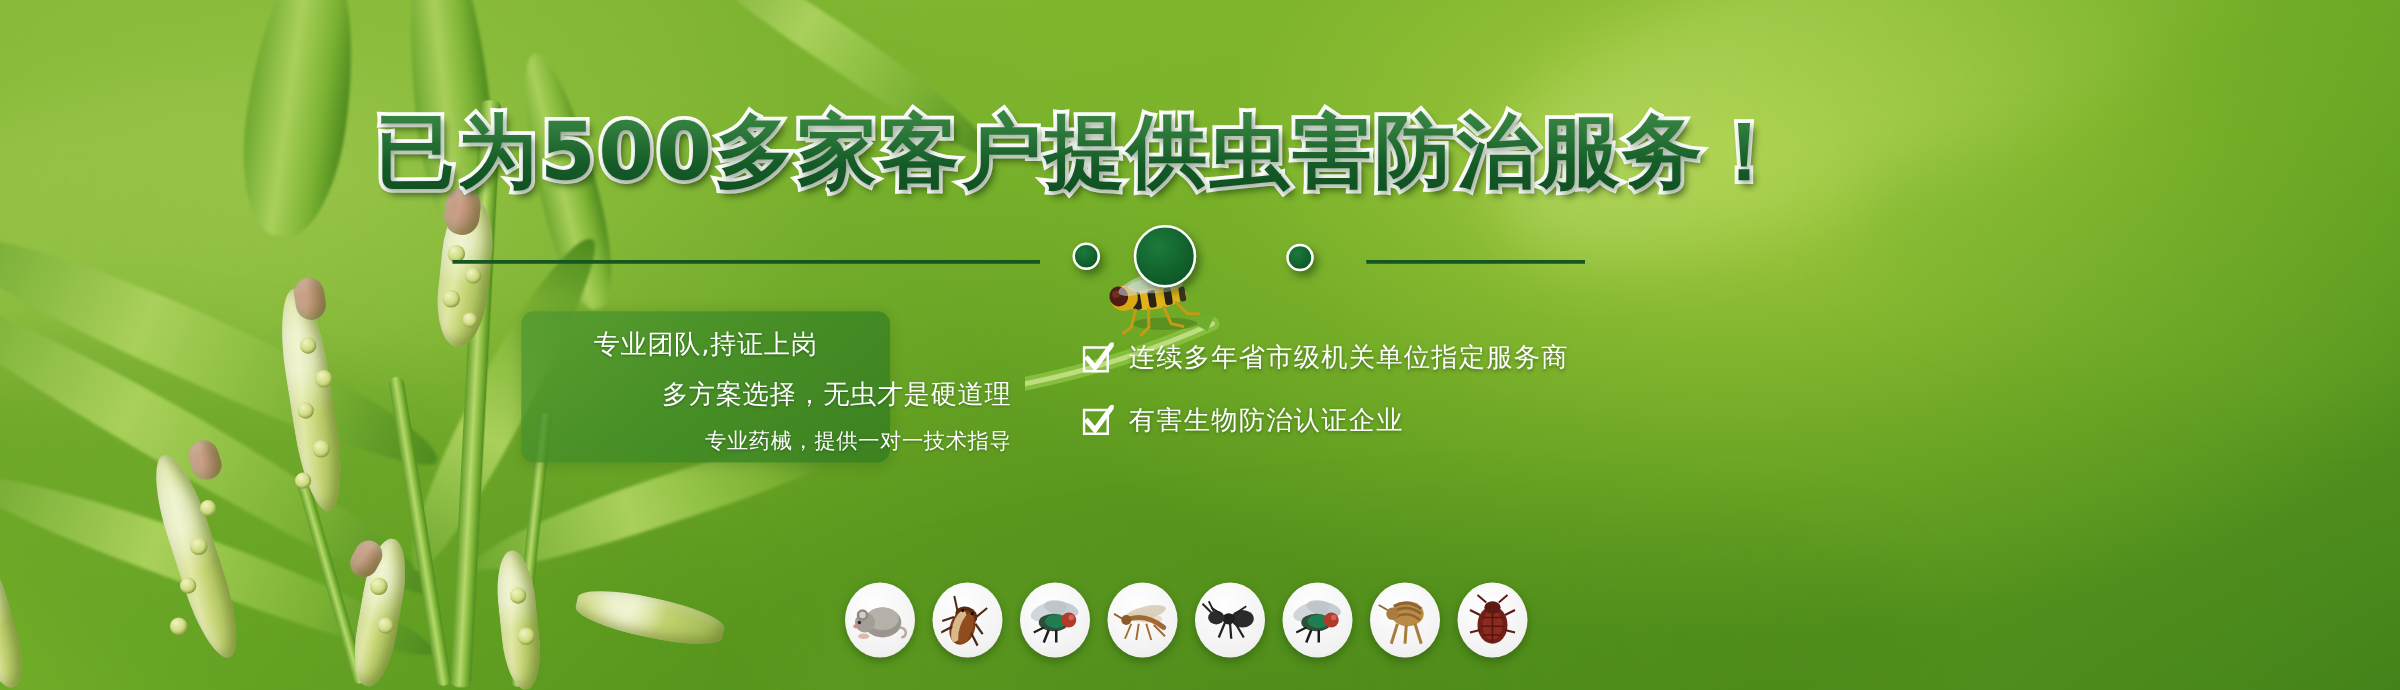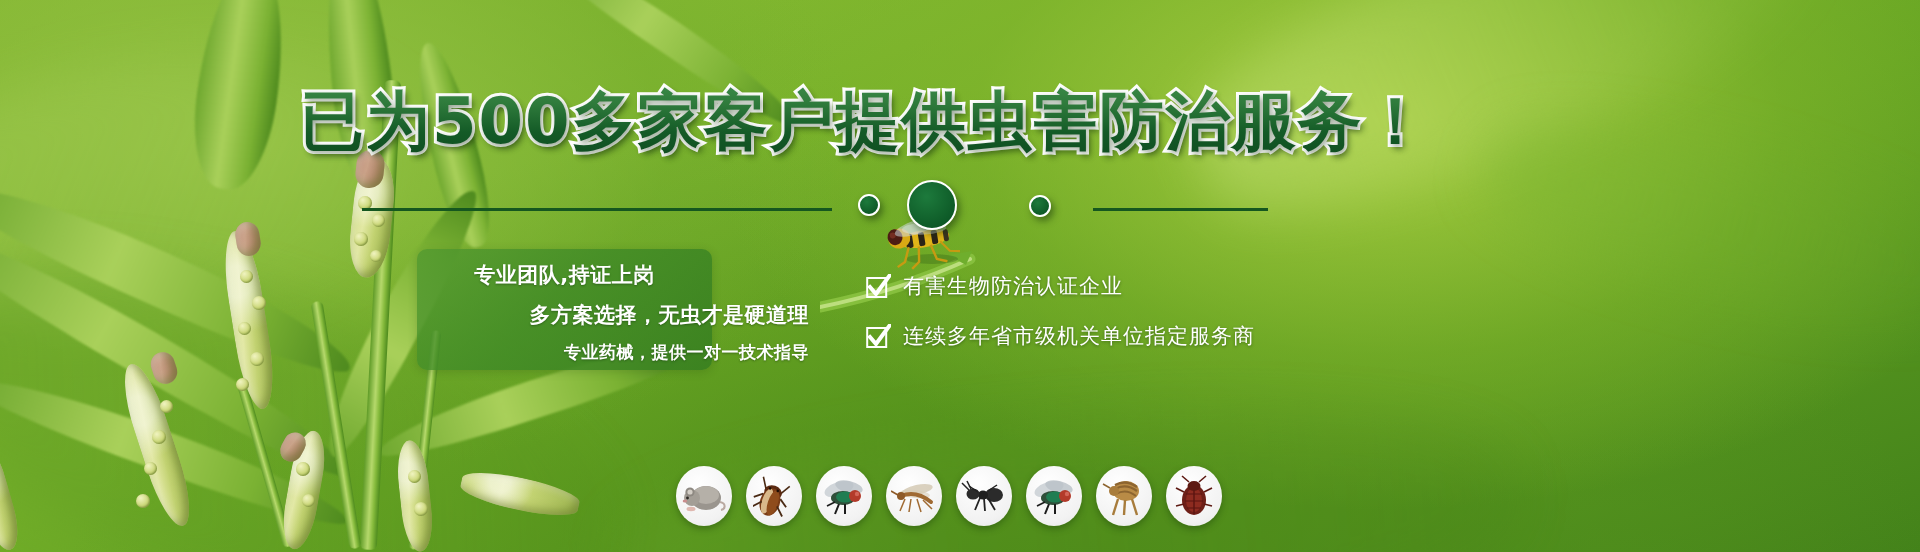--- a/index.html
+++ b/index.html
@@ -106,21 +106,21 @@
 
   
   .infobox {
     position:absolute; left:417px; top:249px; width:295px; height:121px;
     border-radius:10px 10px 10px 10px;
     background:linear-gradient(135deg, rgba(77,150,47,.72) 0%, rgba(62,137,38,.80) 45%, rgba(54,126,32,.86) 100%);
     box-shadow:0 2px 10px rgba(20,50,10,.18);
   }
   .infobox .line {
     position:absolute; left:0; width:100%; text-align:center;
-    color:#fff; font-weight:bold; white-space:nowrap;
+    color:#fff; font-weight:normal; white-space:nowrap;
     font-family:"DejaVu Sans","Liberation Sans",sans-serif;
     text-shadow:0 1px 2px rgba(20,50,10,.45);
   }
   .il1 { top:12px;  font-size:21px; letter-spacing:.5px; }
   .il2 { top:52px;  font-size:21px; letter-spacing:.5px; margin-left:0; }
   .il3 { top:92px;  font-size:17px; letter-spacing:.5px; }
   
   .infobox .line.wide { width:370px; text-align:right; left:22px; }
 
   
@@ -259,30 +259,30 @@
   </div>
 
   <div class="checklist">
     <div class="check-item">
       <span class="check-box">
         <svg width="25" height="25" viewBox="0 0 25 25">
           <rect x="1.2" y="4" width="19" height="19" fill="none" stroke="#ffffff" stroke-width="2"></rect>
           <path d="M4 13 L10 20 L24 1" fill="none" stroke="#ffffff" stroke-width="4" stroke-linecap="square"></path>
         </svg>
       </span>
-      <span class="check-text">有害生物防治认证企业</span>
+      <span class="check-text">连续多年省市级机关单位指定服务商</span>
     </div>
     <div class="check-item">
       <span class="check-box">
         <svg width="25" height="25" viewBox="0 0 25 25">
           <rect x="1.2" y="4" width="19" height="19" fill="none" stroke="#ffffff" stroke-width="2"></rect>
           <path d="M4 13 L10 20 L24 1" fill="none" stroke="#ffffff" stroke-width="4" stroke-linecap="square"></path>
         </svg>
       </span>
-      <span class="check-text">连续多年省市级机关单位指定服务商</span>
+      <span class="check-text">有害生物防治认证企业</span>
     </div>
   </div>
 
   <div class="pests">
 
     <div class="pest">
       <svg width="46" height="40" viewBox="0 0 46 40">
         <ellipse cx="25" cy="22" rx="15" ry="12" fill="#9a958e"></ellipse>
         <ellipse cx="25" cy="19" rx="13" ry="9" fill="#b5b0a8"></ellipse>
         <ellipse cx="11" cy="22" rx="8" ry="8" fill="#a39e96"></ellipse>

